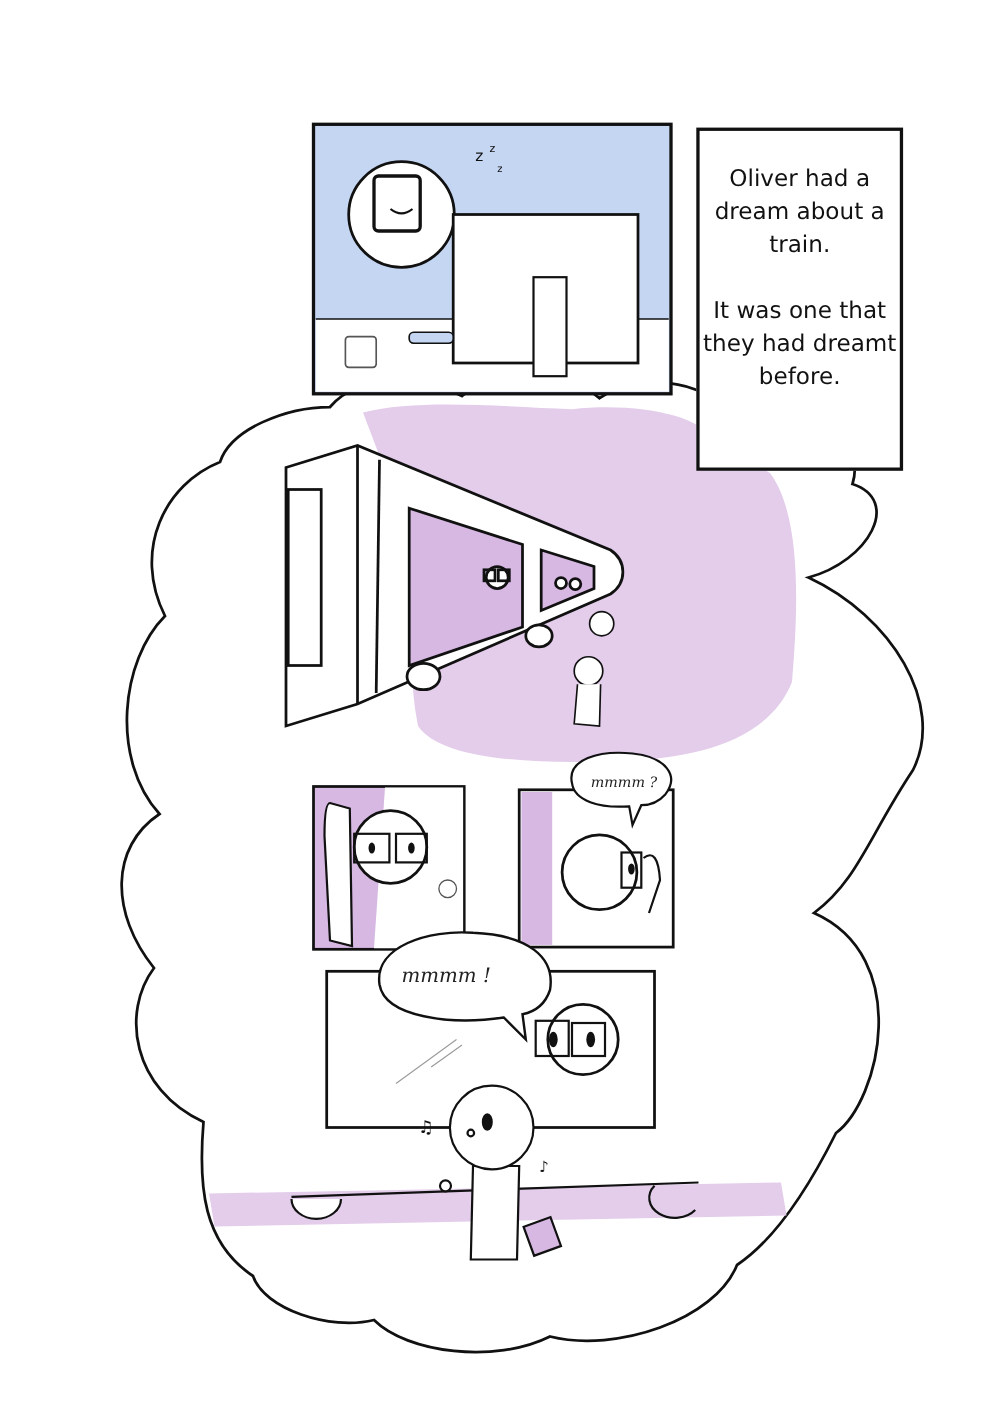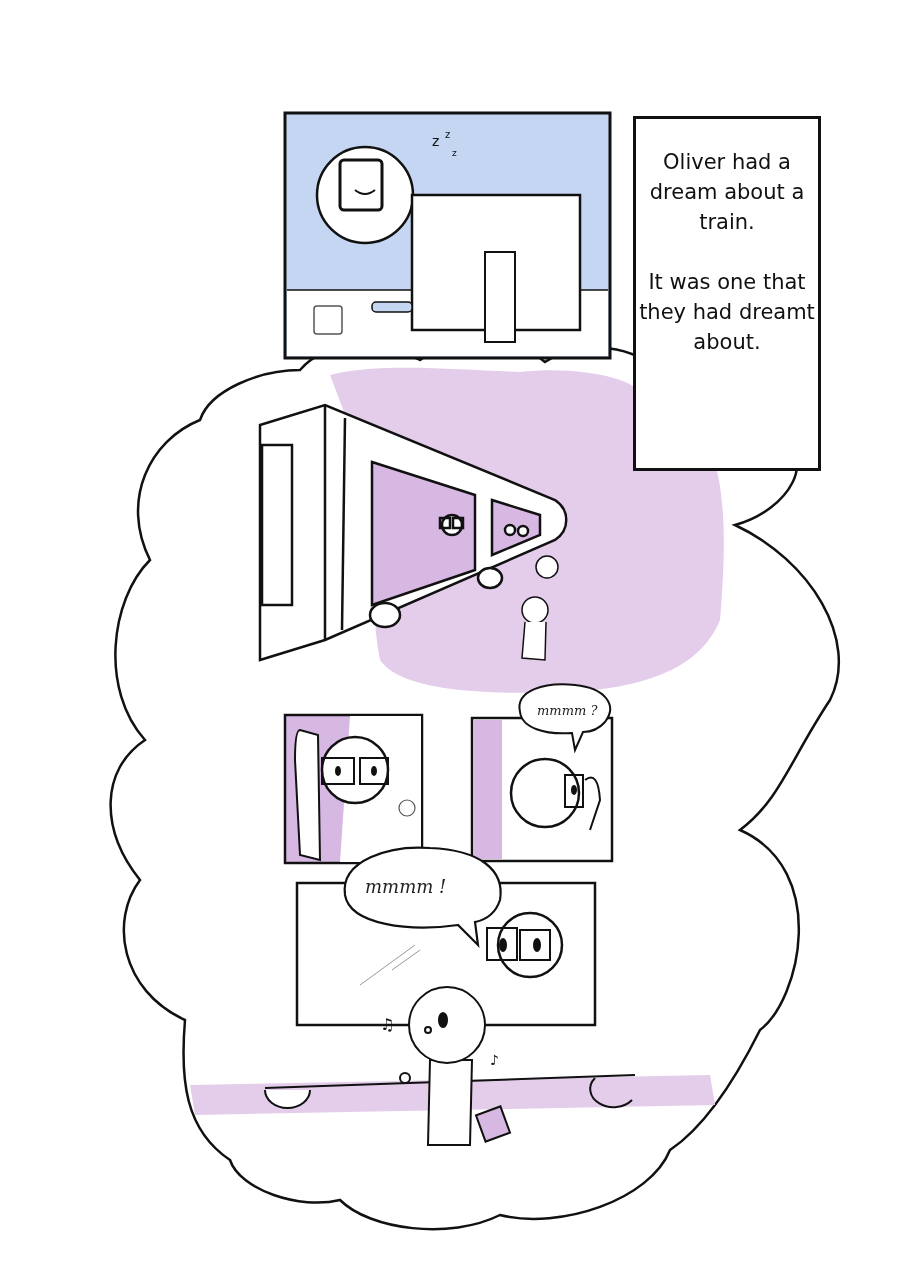--- a/index.html
+++ b/index.html
@@ -1,19 +1,19 @@
 <!DOCTYPE html>
 <html><head>
 <meta charset="utf-8">
 <style>
   html, body { margin:0; padding:0; background:#ffffff; }
   body { width:908px; height:1283px; position:relative; overflow:hidden; font-family:"DejaVu Sans", sans-serif; }
   svg.layer { position:absolute; left:0; top:0; }
   .caption {
-    position:absolute; left:633px; top:116px; width:188px; height:355px;
+    position:absolute; left:633px; top:116px; width:188px; height:312px;
     border:3px solid #111; background:#fff; box-sizing:border-box;
     text-align:center; font-family:"DejaVu Sans", sans-serif; font-size:21px; line-height:30px; color:#111;
     padding-top:28px;
   }
   .caption p { margin:0 0 30px 0; }
   .bubble-text { font-family:"DejaVu Serif", serif; fill:#222; font-style:italic; }
 </style>
 </head>
 <body>
 
@@ -117,14 +117,14 @@
     <circle cx="428" cy="1030" r="3" fill="none"></circle>
     <rect x="480" y="1110" width="26" height="28" fill="#d7b8e3" transform="rotate(-20 493 1124)"></rect>
     <circle cx="405" cy="1078" r="5"></circle>
     <text x="380" y="1030" font-size="16" fill="#111" stroke="none">♫</text>
     <text x="490" y="1065" font-size="14" fill="#111" stroke="none">♪</text>
   </g>
 </svg>
 
 <div class="caption">
   <p>Oliver had a dream about a train.</p>
-  <p>It was one that they had dreamt about.</p>
+  <p>It was one that they had dreamt before.</p>
 </div>
 
 </body></html>

